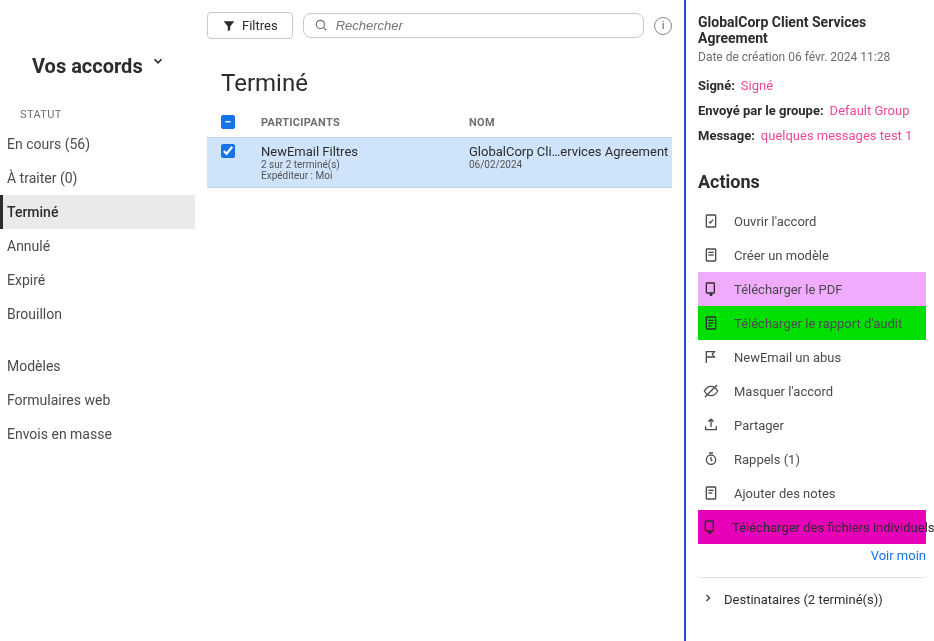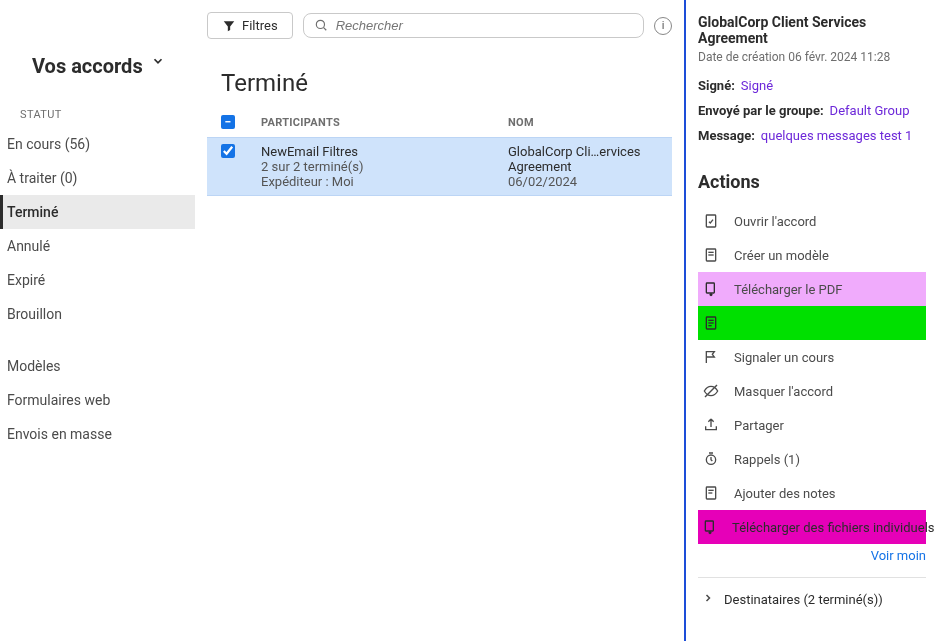--- a/index.html
+++ b/index.html
@@ -12,33 +12,33 @@
   .sidebar-group2 { margin-top: 18px; }
   .main { flex: 1; padding: 12px 12px 0 12px; border-right: 2px solid #1d4ed8; display: flex; flex-direction: column; min-width: 0; }
   .toolbar { display: flex; align-items: center; gap: 10px; }
   .btn-filter { border: 1px solid #c9c9c9; border-radius: 4px; padding: 5px 14px; display: flex; align-items: center; gap: 6px; cursor: pointer; font-size: 13px; background: #fff; }
   .search { flex: 1; display: flex; align-items: flex-start; border: 1px solid #c9c9c9; border-radius: 8px; padding: 4px 10px; gap: 8px; }
   .search input { border: none; outline: none; font-style: italic; font-size: 13px; flex: 1; color: #6e6e6e; }
   .info-icon { width: 18px; height: 18px; border: 1px solid #888; border-radius: 50%; display: flex; align-items: center; justify-content: center; font-size: 11px; color: #555; cursor: pointer; }
   .page-title { font-size: 24px; font-weight: 400; padding: 30px 0 18px 14px; }
   .tbl-header { display: flex; align-items: center; padding: 0 0 8px 14px; color: #6e6e6e; font-size: 11px; font-weight: 700; letter-spacing: .3px; }
   .col-chk { width: 40px; }
-  .col-part { width: 247px; }
+  .col-part { width: 208px; }
   .col-name { flex: 1; }
   .hdr-chk { width: 14px; height: 14px; background: #1473e6; border-radius: 2px; display: flex; align-items: center; justify-content: center; color: #fff; font-size: 12px; line-height: 1; }
   .row { display: flex; padding: 6px 0 6px 14px; background: #cfe3fb; border-top: 1px solid #bcd5f5; border-bottom: 1px solid #bcd5f5; font-size: 13px; }
   .row .col-chk input { accent-color: #1473e6; width: 14px; height: 14px; }
   .row .line1 { color: #2c2c2c; }
-  .row .line2, .row .line3 { color: #555; font-size: 13px; }
+  .row .line2, .row .line3 { color: #555; font-size: 10px; }
   .right { width: 248px; flex-shrink: 0; padding: 14px 8px 0 12px; font-size: 13px; overflow: hidden; }
   .right-title { font-weight: 700; font-size: 14px; margin-bottom: 4px; }
   .right-sub { font-size: 12px; color: #6e6e6e; margin-bottom: 14px; }
   .meta-row { margin-bottom: 10px; }
   .meta-row .k { font-weight: 700; margin-right: 6px; }
-  .meta-row .v { color: #6d28d9; }
+  .meta-row .v { color: #ec4899; }
   .actions-title { font-size: 18px; font-weight: 700; margin: 28px 0 12px 0; }
   .action { display: flex; align-items: center; gap: 14px; padding: 9px 4px; cursor: pointer; color: #4b4b4b; white-space: nowrap; }
   .action .icon-slot { width: 18px; display: flex; justify-content: center; }
   .hl-yellow { background: #f0abfc; }
   .hl-green  { background: #00e000; }
   .hl-pink   { background: #e600b8; color: #2c2c2c; }
   .see-less { text-align: right; color: #1473e6; font-size: 13px; padding: 4px 0 14px 0; cursor: pointer; }
   .dest-row { border-top: 1px solid #e1e1e1; padding: 14px 4px; display: flex; align-items: flex-start; gap: 10px; cursor: pointer; }
   svg { display: block; }
 </style>
@@ -164,28 +164,29 @@
   </div>
   <div class="action hl-green">
     <span class="icon-slot">
         <svg width="16" height="16" viewBox="0 0 24 24" fill="none" stroke="#2c2c2c" stroke-width="2">
           <rect x="5" y="3" width="14" height="18" rx="1"></rect>
           <line x1="8" y1="8" x2="16" y2="8"></line>
           <line x1="8" y1="12" x2="16" y2="12"></line>
           <line x1="8" y1="16" x2="13" y2="16"></line>
         </svg>
       </span>
+    <span>Télécharger le rapport d'audit</span>
   </div>
   <div class="action">
     <span class="icon-slot">
         <svg width="16" height="16" viewBox="0 0 24 24" fill="none" stroke="#4b4b4b" stroke-width="2">
           <path d="M5 21V4l12 0-3 4 3 4H5"></path>
         </svg>
       </span>
-    <span>Signaler un cours</span>
+    <span>NewEmail un abus</span>
   </div>
   <div class="action">
     <span class="icon-slot">
         <svg width="16" height="16" viewBox="0 0 24 24" fill="none" stroke="#4b4b4b" stroke-width="2">
           <path d="M2 12s4-7 10-7 10 7 10 7-4 7-10 7S2 12 2 12z"></path>
           <line x1="3" y1="21" x2="21" y2="3"></line>
         </svg>
       </span>
     <span>Masquer l'accord</span>
   </div>

